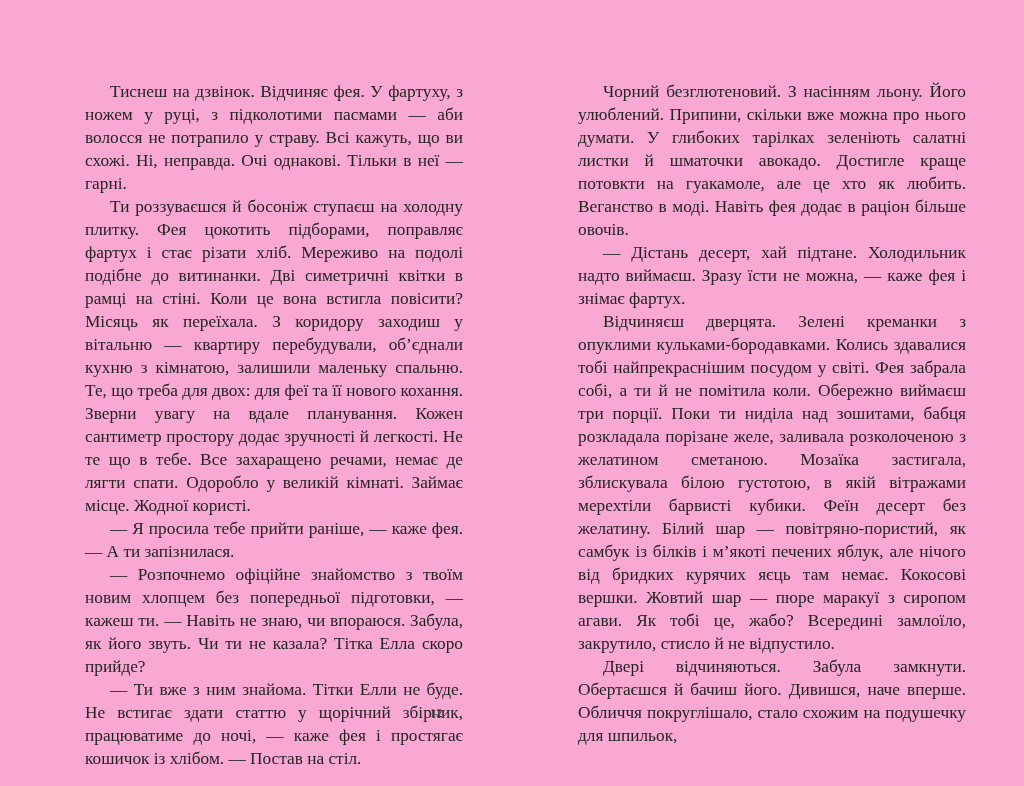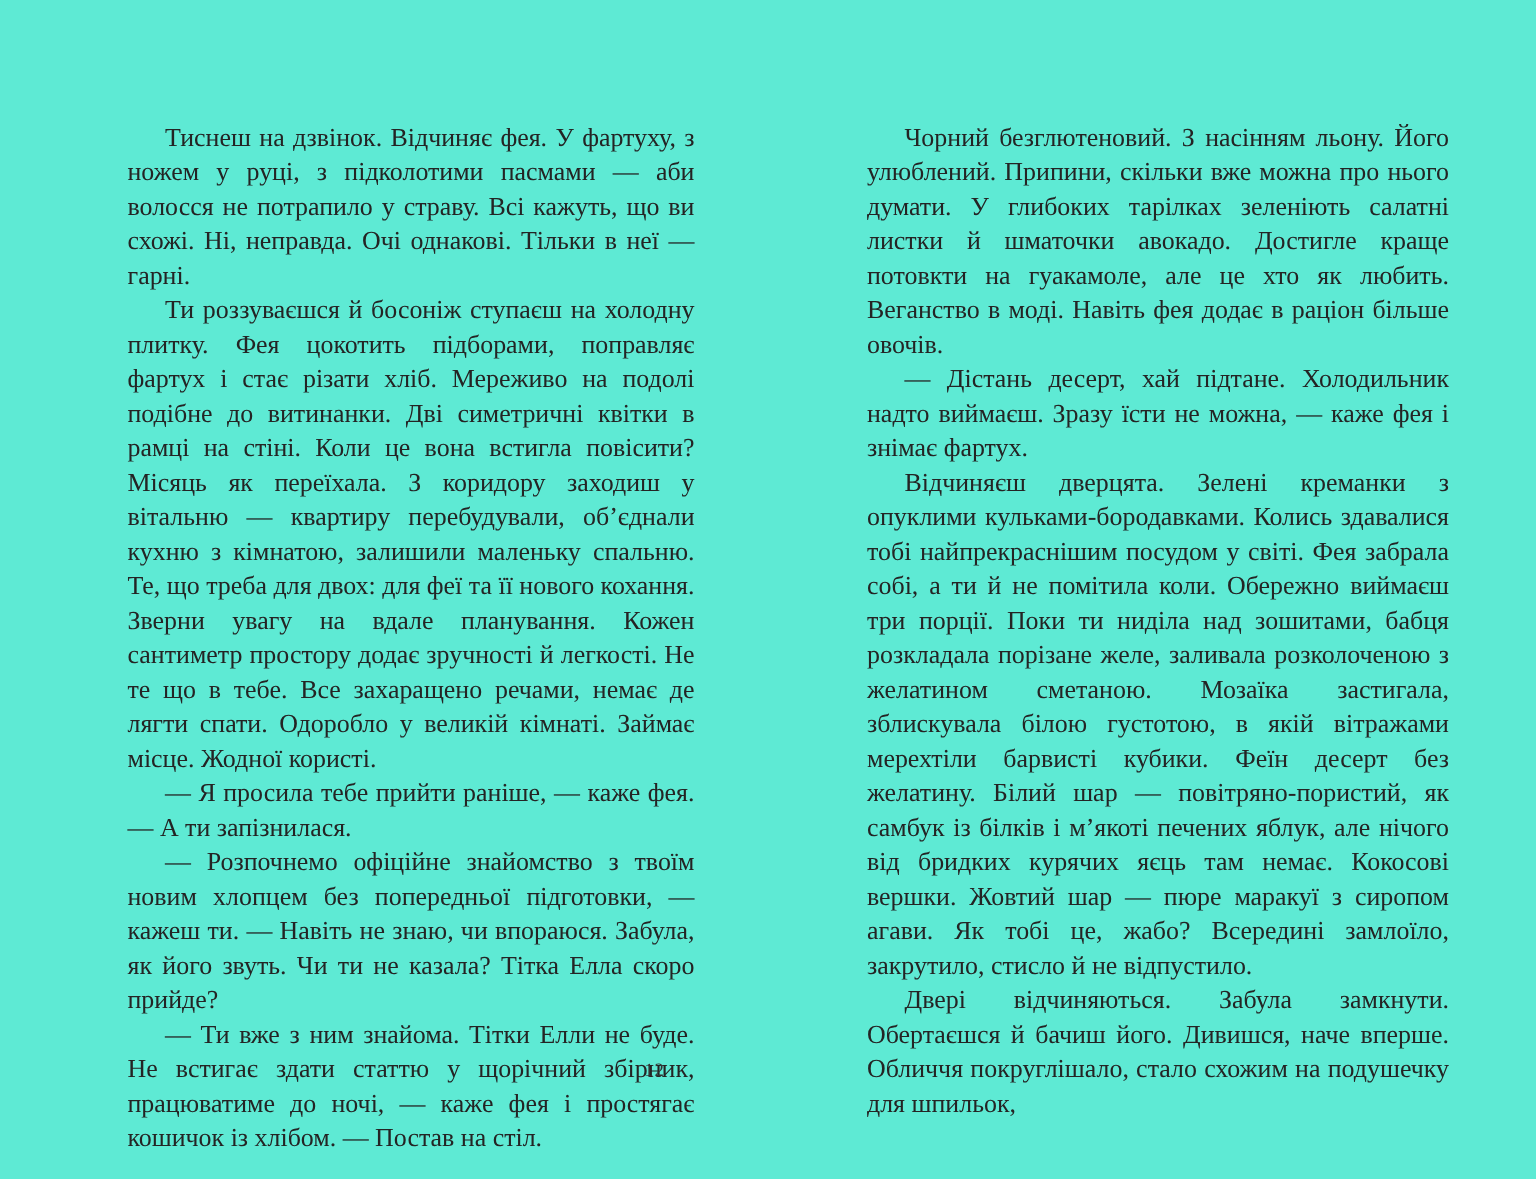--- a/index.html
+++ b/index.html
@@ -4,21 +4,21 @@
 <style>
   html, body {
     margin: 0;
     padding: 0;
     background: #ffffff;
   }
   .spread {
     position: relative;
     width: 1024px;
     height: 786px;
-    background: #5eead4;
+    background: #f9a8d4;
     overflow: hidden;
     font-family: "Liberation Serif", "DejaVu Serif", serif;
   }
   .page-text {
     position: absolute;
     top: 80px;
     color: #242424;
     font-size: 17.3px;
     line-height: 23px;
     text-align: justify;

